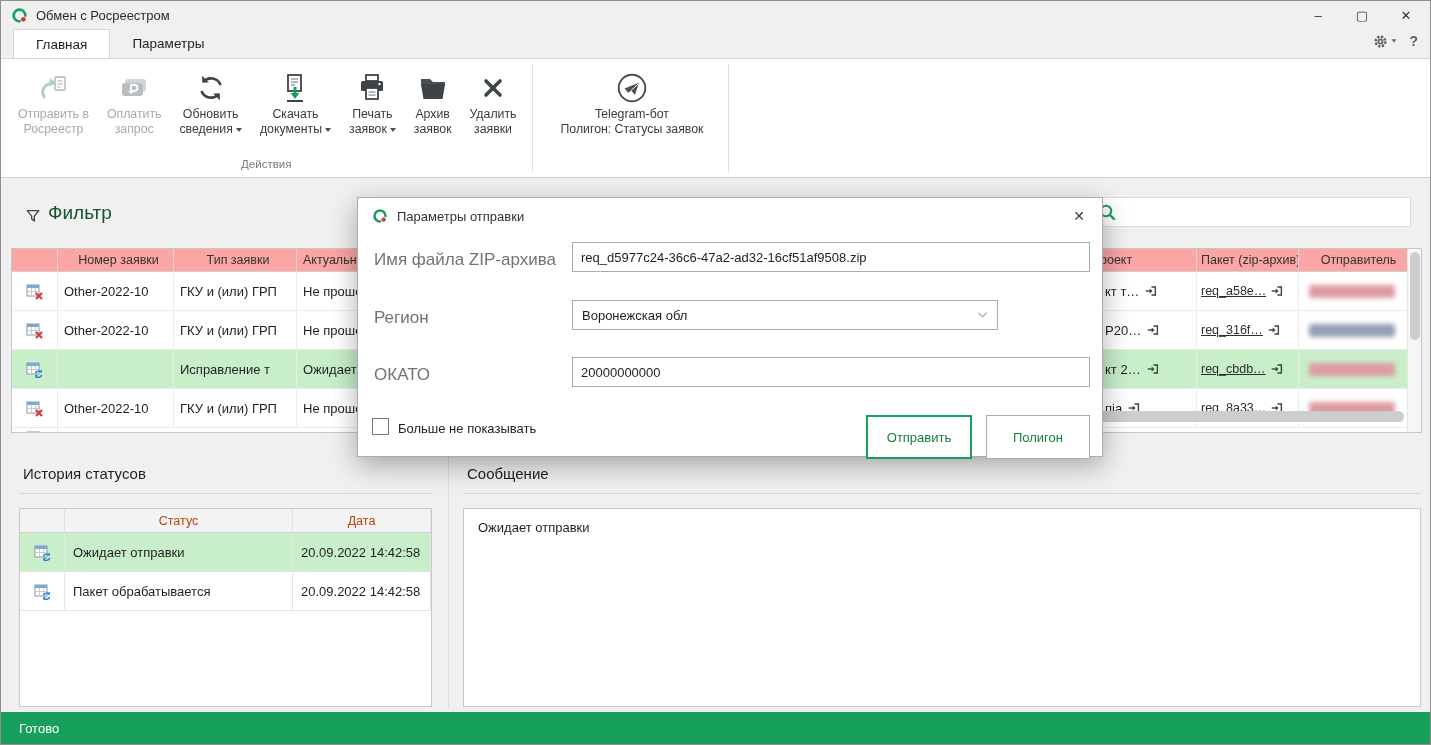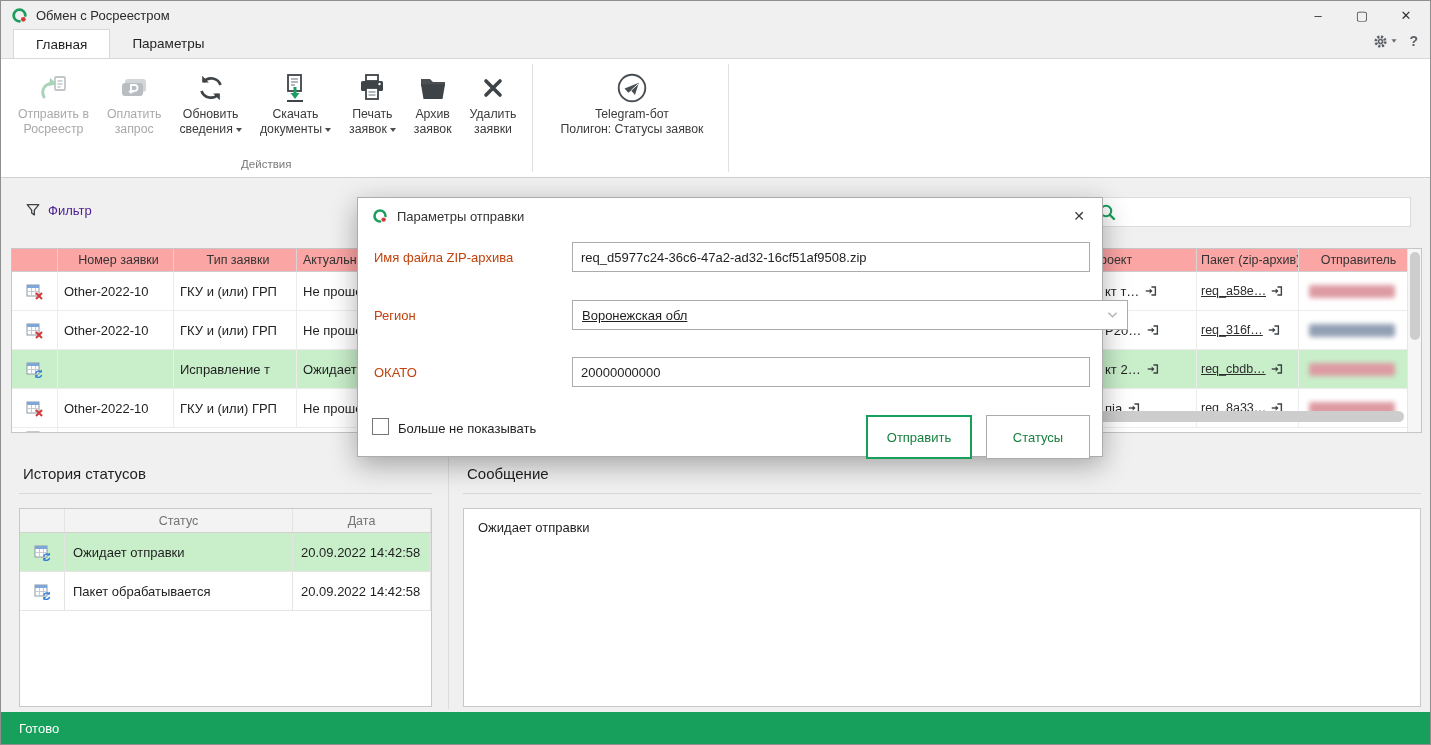--- a/index.html
+++ b/index.html
@@ -27,21 +27,21 @@
   .rbtns{flex:1;display:flex;align-items:stretch;padding:3px 6px 0 8px;}
   .rbtn{display:flex;flex-direction:column;align-items:center;justify-content:flex-start;padding:7px 9px 2px;border-radius:3px;cursor:default;}
   .rbtn .ric{height:38px;display:flex;align-items:center;justify-content:center;}
   .rlabel{font-size:12.3px;line-height:15px;color:#3b3b3b;text-align:center;white-space:nowrap;}
   .rbtn.disabled .rlabel{color:#a9a9a9;}
   .glabel{height:19px;text-align:center;font-size:11.5px;color:#7a7a7a;}
   .rsep{width:1px;background:#e0e0e0;margin:5px 1px;}
   .tg-btn{display:flex;flex-direction:column;align-items:center;padding:7px 18px 2px;}
 
   
-  .filter-ctl{position:absolute;left:24px;top:201px;display:flex;align-items:flex-end;gap:7px;font-size:13px;color:#4c1d95;}
+  .filter-ctl{position:absolute;left:24px;top:201px;display:flex;align-items:flex-end;gap:7px;font-size:19px;color:#14532d;}
   .searchbox{position:absolute;left:1096px;top:196px;width:314px;height:30px;background:#fff;border:1px solid #dcdcdc;display:flex;align-items:center;}
   .searchbox input{flex:1;border:none;outline:none;font-family:inherit;font-size:13px;color:#333;padding:0 4px 0 10px;background:transparent;}
   .searchbox input::placeholder{color:#9a9a9a;}
   .search-ic{width:18px;height:18px;margin-right:8px;flex:none;}
 
   
   .requests{position:absolute;left:10px;top:247px;width:1411px;height:185px;background:#fff;border:1px solid #c6c6c6;overflow:hidden;}
   .req-header{display:flex;width:1397px;height:23px;background:#fca5a5;border-bottom:1px solid #cfcfcf;font-size:12.5px;color:#333;}
   .hc{display:flex;align-items:center;justify-content:center;border-right:1px solid #d6d6d6;overflow:hidden;white-space:nowrap;}
   .req-row{display:flex;width:1397px;height:39px;border-bottom:1px solid #ececec;font-size:13px;color:#1f1f1f;background:#fff;}
@@ -67,40 +67,40 @@
   .req-row.sliver .c-ico{align-items:flex-start;padding-top:2px;}
   .vscroll{position:absolute;right:0;top:0;bottom:0;width:14px;background:#f6f6f6;border-left:1px solid #e6e6e6;}
   .vthumb{position:absolute;left:2px;top:3px;width:10px;height:88px;background:#cdcdcd;border-radius:5px;}
   .hthumb{position:absolute;left:1082px;top:162px;width:310px;height:11px;background:#cdcdcd;border-radius:5.5px;z-index:3;}
 
   
   .panel-title{position:absolute;font-size:15px;color:#1f1f1f;}
   .panel-rule{position:absolute;height:1px;background:#d8d8d8;}
   .panel-divider{position:absolute;left:447px;top:456px;width:1px;height:252px;background:#dcdcdc;}
   .history-box{position:absolute;left:18px;top:507px;width:413px;height:199px;background:#fff;border:1px solid #c9c9c9;overflow:hidden;}
-  .h-header{display:flex;height:24px;background:#f3f3f3;border-bottom:1px solid #d2d2d2;font-size:12.5px;color:#737373;}
+  .h-header{display:flex;height:24px;background:#f3f3f3;border-bottom:1px solid #d2d2d2;font-size:12.5px;color:#c2410c;}
   .h-row{display:flex;height:39px;border-bottom:1px solid #e4e4e4;font-size:13px;color:#1f1f1f;background:#fff;}
   .h-row.selected{background:#c9efca;}
   .hcell{border-right:1px solid #e4e4e4;display:flex;align-items:center;overflow:hidden;white-space:nowrap;}
   .hc-ico{flex:0 0 45px;justify-content:center;}
   .hc-status{flex:0 0 228px;padding-left:8px;}
   .hc-date{flex:0 0 138px;padding-left:8px;}
   .h-header .hcell{justify-content:center;padding-left:0;}
   .message-box{position:absolute;left:462px;top:507px;width:958px;height:199px;background:#fff;border:1px solid #c9c9c9;padding:11px 14px;font-size:13px;color:#1f1f1f;}
 
   
   .statusbar{position:absolute;left:0;right:0;bottom:0;height:32px;background:#17a05b;color:#fff;font-size:13px;display:flex;align-items:center;padding-left:18px;}
 
   
   .dialog{position:absolute;left:356px;top:196px;width:746px;height:260px;background:#fff;border:1px solid #acacac;box-shadow:0 8px 26px rgba(0,0,0,.32);z-index:10;}
   .dlg-title{position:absolute;left:0;top:0;right:0;height:36px;display:flex;align-items:center;padding-left:14px;gap:9px;font-size:13px;color:#333;}
   .dlg-close{position:absolute;right:12px;top:7px;width:22px;height:22px;display:flex;align-items:center;justify-content:center;font-size:14px;color:#3a3a3a;cursor:default;}
-  .dlg-label{position:absolute;left:16px;font-size:13px;color:#c2410c;}
+  .dlg-label{position:absolute;left:16px;font-size:17px;color:#737373;}
   .dlg-input{position:absolute;left:214px;width:518px;height:30px;border:1px solid #ababab;font-size:13px;color:#1f1f1f;padding:0 8px;font-family:inherit;background:#fff;outline:none;}
-  .dlg-select{position:absolute;left:214px;width:556px;height:30px;border:1px solid #ababab;background:#fff;display:flex;align-items:center;justify-content:space-between;padding:0 9px;font-size:13px;color:#1f1f1f;text-decoration:underline;}
+  .dlg-select{position:absolute;left:214px;width:426px;height:30px;border:1px solid #ababab;background:#fff;display:flex;align-items:center;justify-content:space-between;padding:0 9px;font-size:13px;color:#1f1f1f;}
   .chev{width:11px;height:8px;flex:none;}
   .dlg-check{position:absolute;left:14px;top:220px;width:17px;height:17px;appearance:none;-webkit-appearance:none;border:1px solid #767676;background:#fff;}
   .dlg-chklabel{position:absolute;left:40px;top:223px;font-size:13px;color:#1f1f1f;}
   .btn{position:absolute;top:217px;height:44px;display:flex;align-items:center;justify-content:center;font-size:13px;color:#15803d;background:#fff;cursor:default;}
   .btn-send{left:508px;width:106px;border:2px solid #17a05b;}
   .btn-cancel{left:628px;width:104px;border:1px solid #ababab;}
 </style>
 </head>
 <body>
 
@@ -511,16 +511,16 @@
         </svg>
     </div>
 
     <span class="dlg-label" style="top:167px;">ОКАТО</span>
     <input class="dlg-input" style="top: 159px;" type="text" value="20000000000">
 
     <input class="dlg-check" type="checkbox" style="">
     <span class="dlg-chklabel">Больше не показывать</span>
 
     <div class="btn btn-send">Отправить</div>
-    <div class="btn btn-cancel">Статусы</div>
+    <div class="btn btn-cancel">Полигон</div>
   </div>
 
 </div>
 
 </body></html>

